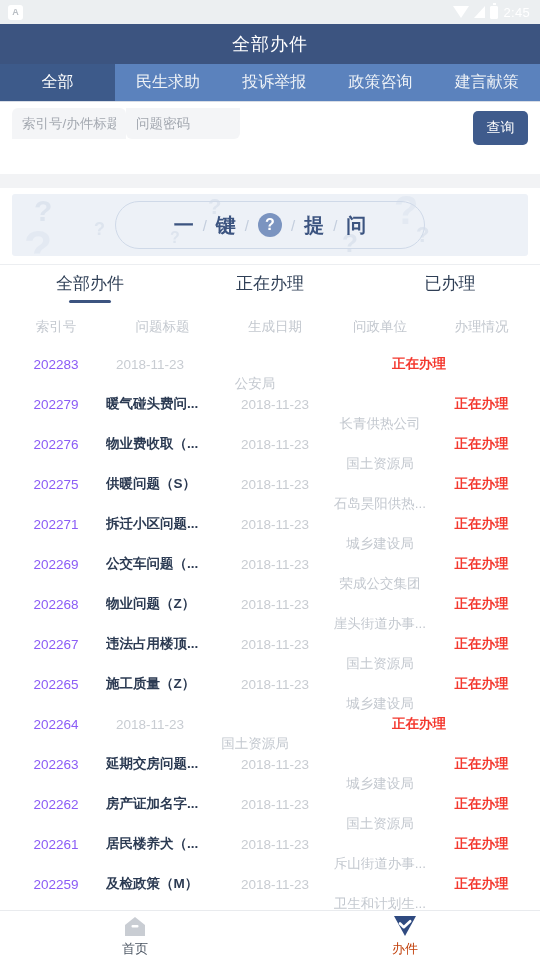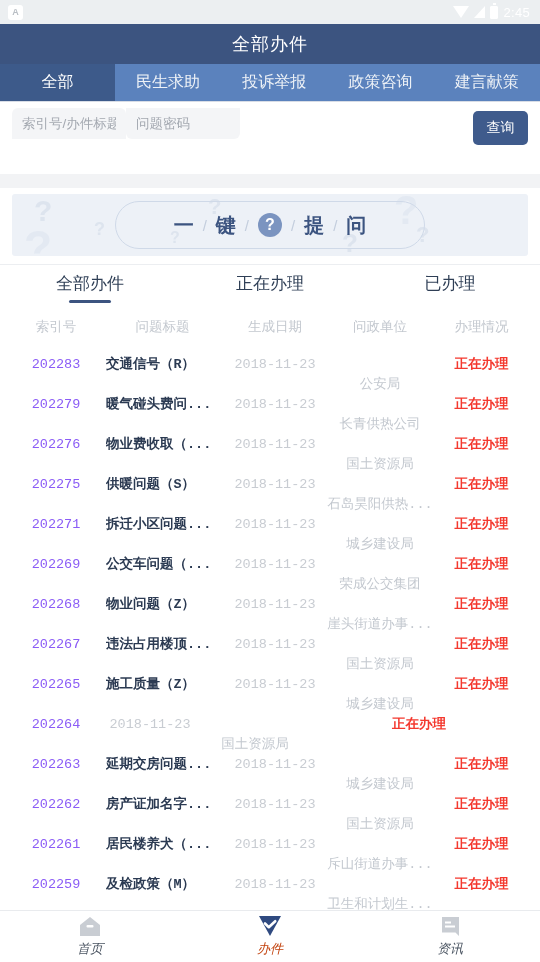--- a/index.html
+++ b/index.html
@@ -256,21 +256,20 @@
     flex: 1 1 auto;
     overflow: hidden;
     background: #ffffff;
   }
   .row {
     display: flex;
     align-items: center;
     height: 40px;
     padding: 0 12px;
     font-size: 13.5px;
-    font-family: Liberation Mono, monospace;
   }
   .row.head { height: 34px; }
   .c-idx   { width: 88px;  text-align: center; }
   .c-title { width: 125px; padding-left: 6px; }
   .c-date  { width: 100px; text-align: center; }
   .c-unit  { width: 110px; text-align: center; }
   .c-stat  { flex: 1 1 auto; text-align: center; }
 
   .head .c-idx, .head .c-title, .head .c-date,
   .head .c-unit, .head .c-stat { color: #c3c8cf; font-size: 13.5px; }
@@ -299,21 +298,20 @@
     z-index: 5;
   }
   .nav-item {
     flex: 1 1 0;
     display: flex;
     flex-direction: column;
     align-items: center;
     justify-content: center;
     gap: 3px;
     cursor: pointer;
-    font-style: italic;
   }
   .nav-label { font-size: 13px; color: #4c5663; }
   .nav-item.active .nav-label { color: #c2410c; }
 
   .ic-home {
     width: 22px; height: 21px;
     position: relative;
   }
   .ic-home svg, .ic-diamond svg, .ic-news svg { display: block; }
 </style>
@@ -400,23 +398,20 @@
       <div class="c-title">问题标题</div>
       <div class="c-date">生成日期</div>
       <div class="c-unit">问政单位</div>
       <div class="c-stat">办理情况</div>
     </div>
     <div id="rows-host">
         <div class="row">
           <div class="c-idx cell-idx">
             <span class="ellip">202283</span>
           </div>
-          <div class="c-title cell-title">
-            <span class="ellip">交通信号（R）</span>
-          </div>
           <div class="c-date cell-date">
             <span class="ellip">2018-11-23</span>
           </div>
           <div class="c-unit cell-unit">
             <span class="ellip">公安局</span>
           </div>
           <div class="c-stat cell-stat">
             <span class="ellip">正在办理</span>
           </div>
         </div>
@@ -653,25 +648,15 @@
     </div>
     <div class="nav-item active">
       <span class="ic-diamond">
         <svg width="24" height="22" viewBox="0 0 24 22">
           <path d="M1 1 L23 1 L12 21 Z" fill="#2f4a80"></path>
           <path d="M7 8.5 L10.8 12.2 L17.2 6.2" stroke="#ffffff" stroke-width="2.6" fill="none" stroke-linecap="round" stroke-linejoin="round"></path>
         </svg>
       </span>
       <span class="nav-label">办件</span>
     </div>
-    <div class="nav-item">
-      <span class="ic-news">
-        <svg width="21" height="21" viewBox="0 0 21 21">
-          <path d="M2 1 H19 V20 L15.5 16.5 H2 Z" fill="#c9cdd3"></path>
-          <rect x="5" y="5.5" width="6" height="2" fill="#ffffff"></rect>
-          <rect x="5" y="9.5" width="10" height="2" fill="#ffffff"></rect>
-        </svg>
-      </span>
-      <span class="nav-label">资讯</span>
-    </div>
   </div>
 
 </div>
 
 </body></html>

